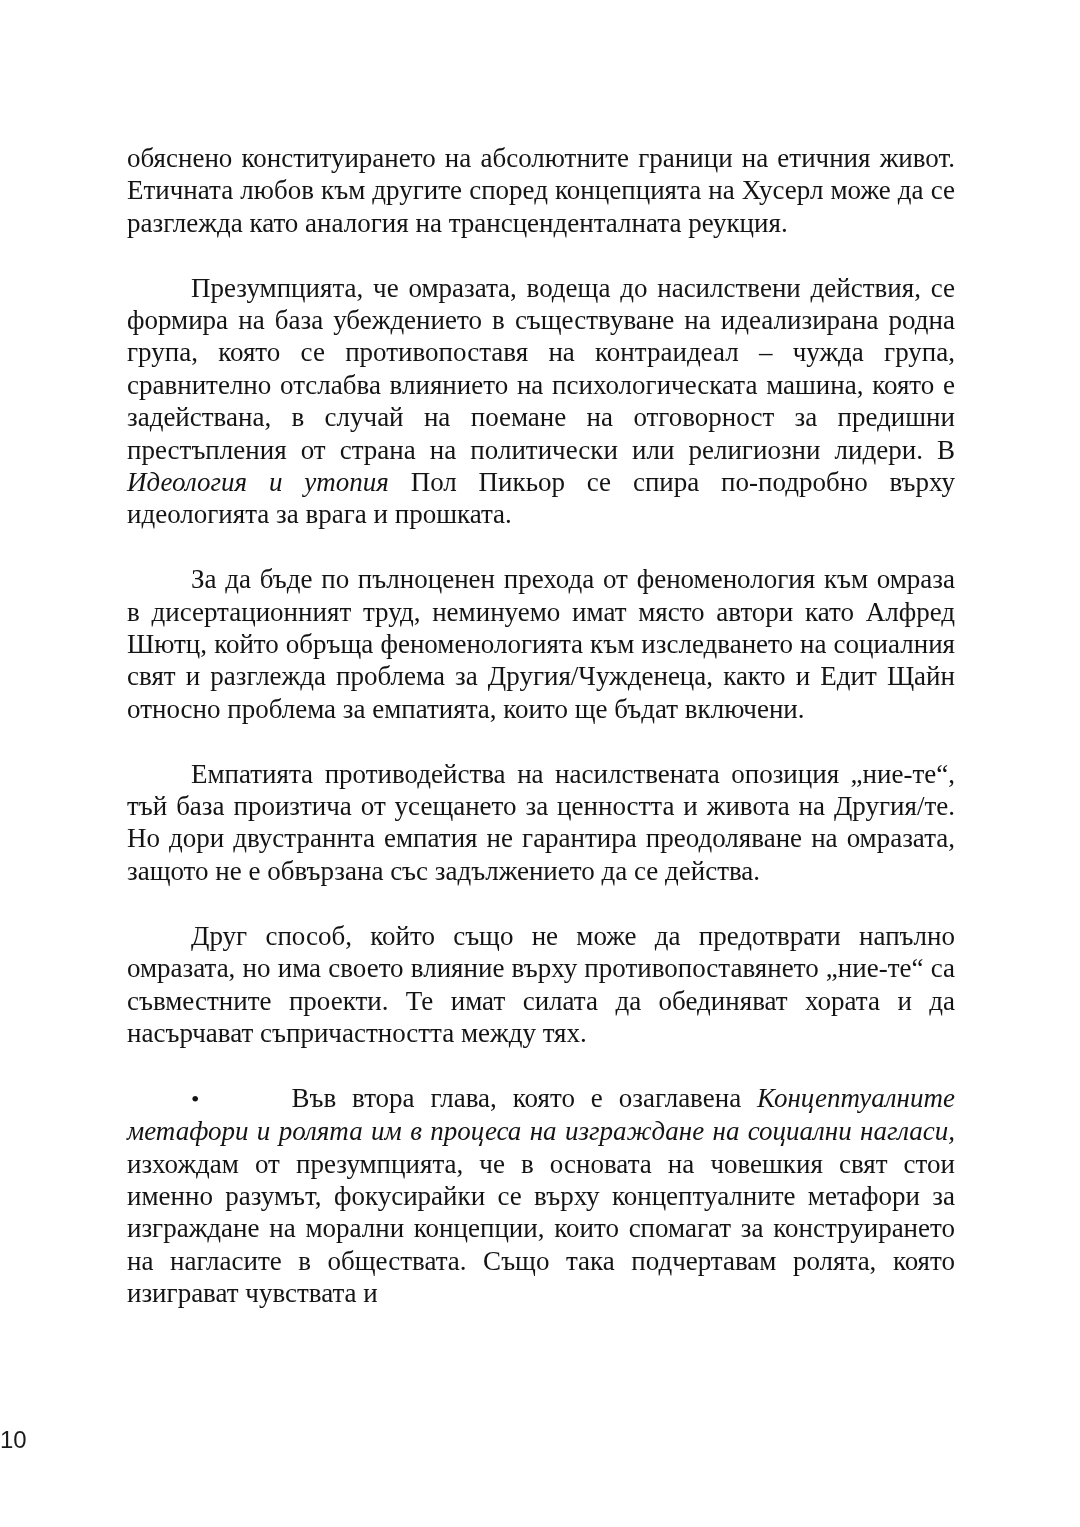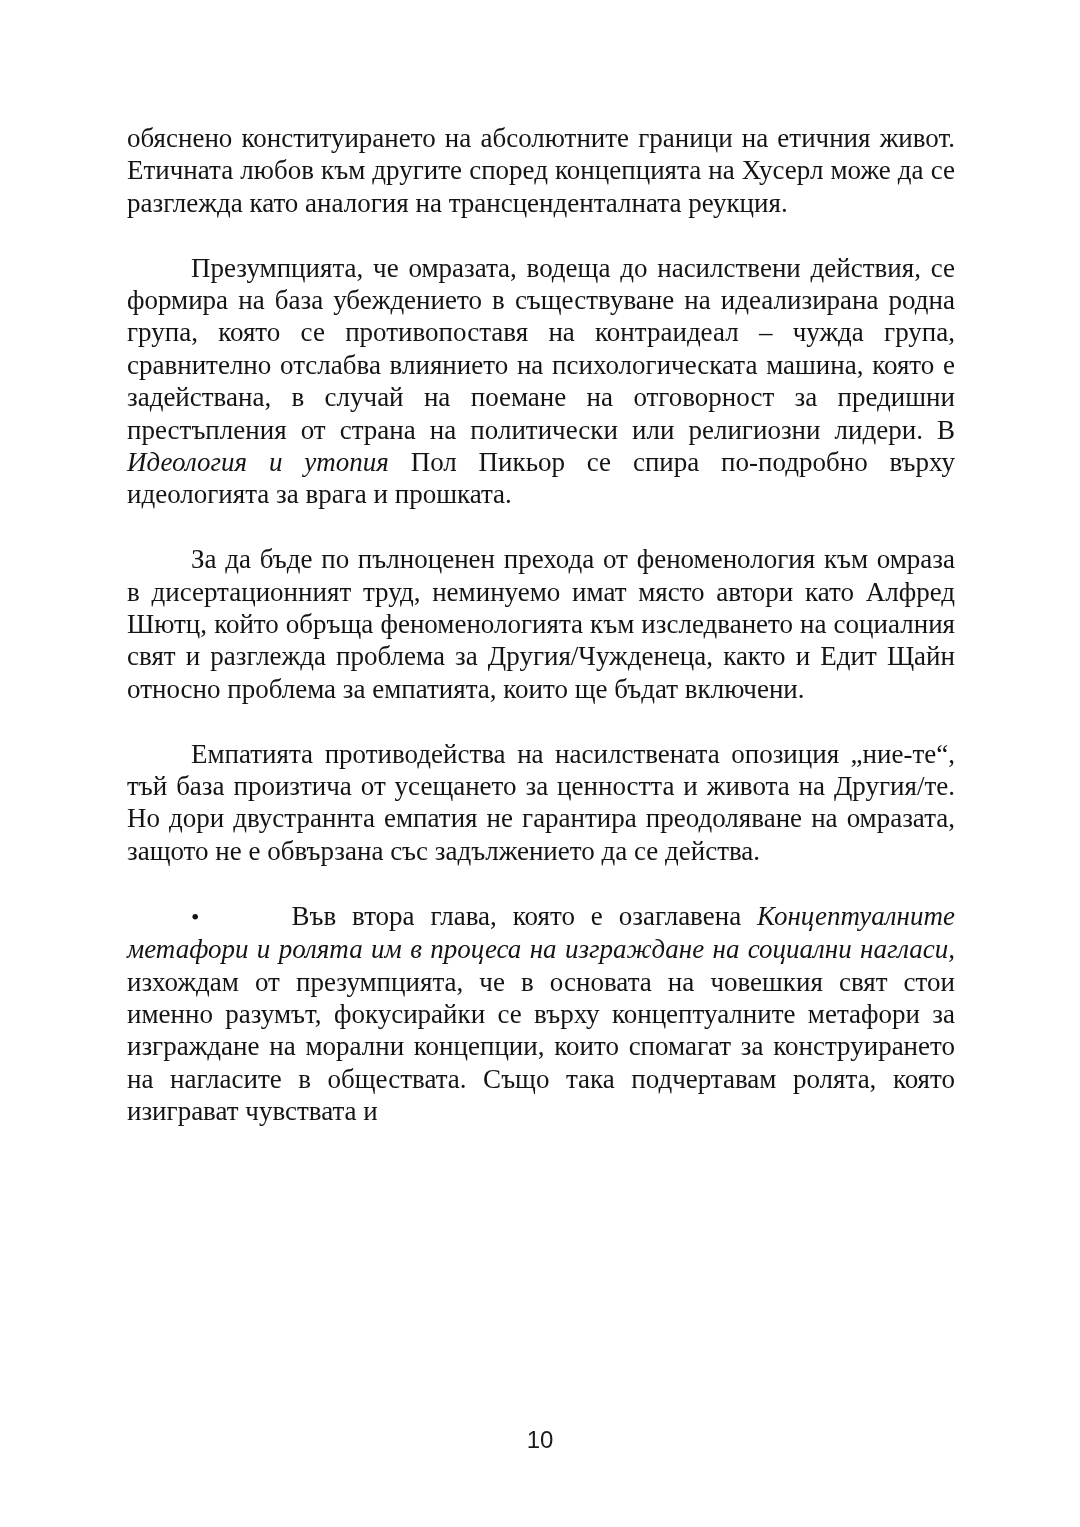--- a/index.html
+++ b/index.html
@@ -24,37 +24,38 @@
     line-height: 32.4px;
     color: #141414;
     text-align: justify;
   }
   .content p {
     margin: 0 0 32.4px 0;
     text-indent: 64px;
   }
   .content p.noindent {
     text-indent: 0;
+    margin-top: 20px;
   }
   .it {
     font-style: italic;
   }
   .bullet-gap {
     display: inline-block;
     width: 92px;
   }
   .bullet-char {
     font-size: 24px;
   }
   .pagenum {
     position: absolute;
     top: 1426px;
     left: 0;
     width: 100%;
-    text-align: center;
+    text-align: left;
     font-family: "Liberation Sans", "DejaVu Sans", sans-serif;
     font-size: 24px;
     color: #1a1a1a;
   }
 </style>
 </head>
 <body>
 
 <div class="page">
 
@@ -70,20 +71,23 @@
     </p>
 
     <p>
       <span>За да бъде по пълноценен прехода от феноменология към омраза в дисертационният труд, неминуемо имат място автори като Алфред Шютц, който обръща феноменологията към изследването на социалния свят и разглежда проблема за Другия/Чужденеца, както и Едит Щайн относно проблема за емпатията, които ще бъдат включени.</span>
     </p>
 
     <p>
       <span>Емпатията противодейства на насилствената опозиция „ние-те“, тъй база произтича от усещането за ценността и живота на Другия/те. Но дори двустраннта емпатия не гарантира преодоляване на омразата, защото не е обвързана със задължението да се действа.</span>
     </p>
 
+    <p>
+      <span>Друг способ, който също не може да предотврати напълно омразата, но има своето влияние върху противопоставянето „ние-те“ са съвместните проекти. Те имат силата да обединяват хората и да насърчават съпричастността между тях.</span>
+    </p>
 
     <p>
       <span class="bullet-char">•</span><span class="bullet-gap"></span><span>Във втора глава, която е озаглавена </span><span class="it">Концептуалните метафори и ролята им в процеса на изграждане на социални нагласи,</span><span> изхождам от презумпцията, че в основата на човешкия свят стои именно разумът, фокусирайки се върху концептуалните метафори за изграждане на морални концепции, които спомагат за конструирането на нагласите в обществата. Също така подчертавам ролята, която изиграват чувствата и</span>
     </p>
 
   </div>
 
   <div class="pagenum">10</div>
 
 </div>

